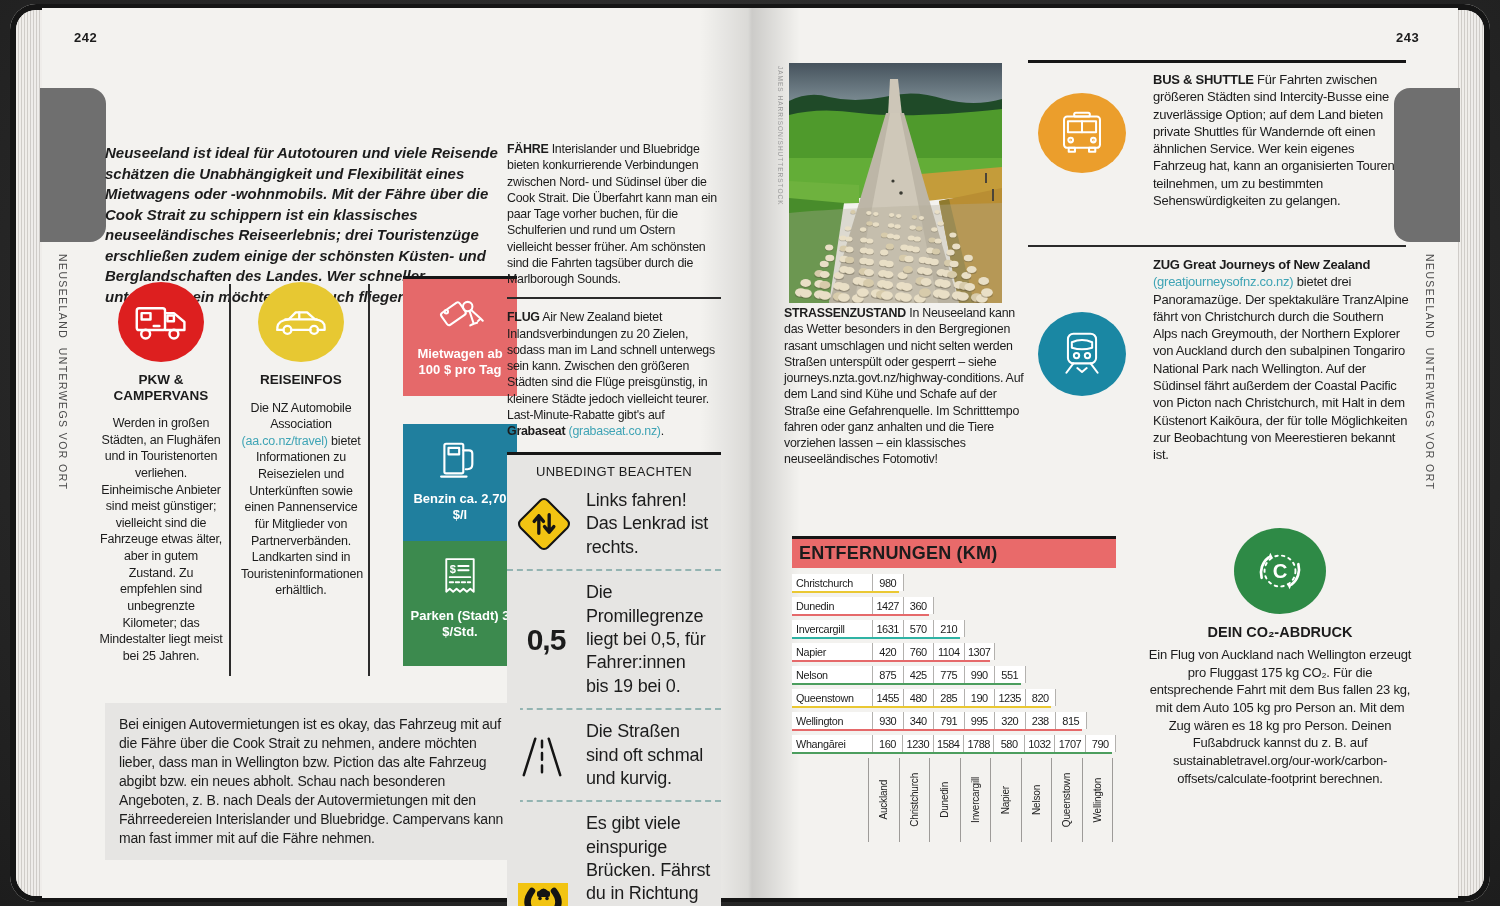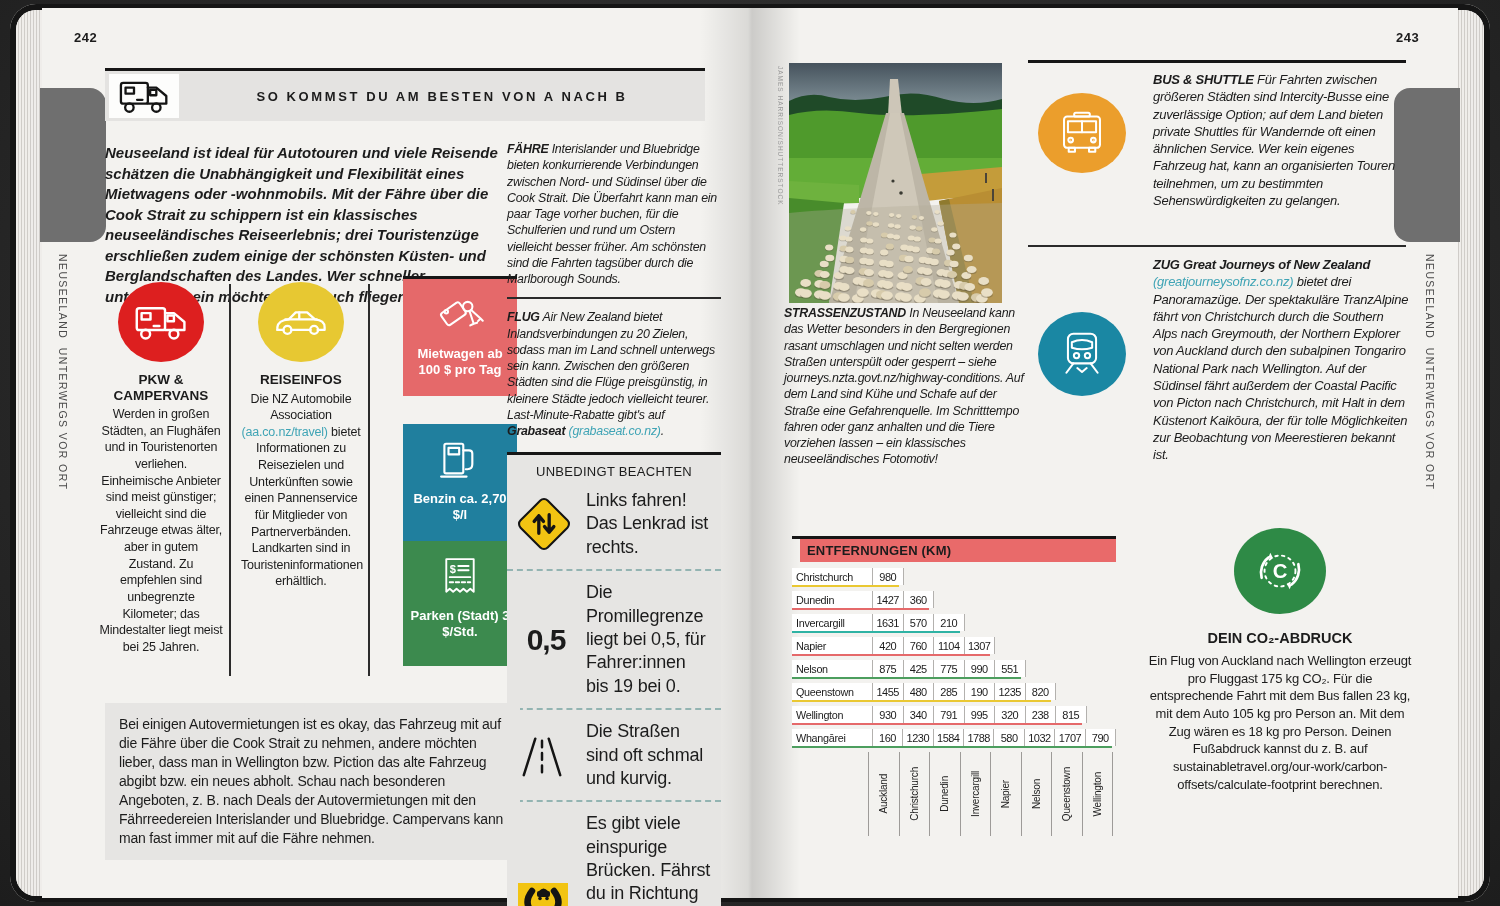--- a/index.html
+++ b/index.html
@@ -22,46 +22,46 @@
   .bleed-tab{width:66px;height:154px;background:#6f6f6f;}
   .tab-l{border-radius:0 16px 16px 0;}
   .tab-r{border-radius:16px 0 0 16px;}
   .side-vert{writing-mode:vertical-rl;font-size:10.5px;letter-spacing:1.4px;color:#4a4a4a;white-space:pre;}
   .hdr-bar{display:flex;align-items:center;background:#e4e3e1;height:50px;}
   .hdr-iconbox{width:70px;height:44px;background:#fdfdfc;margin-left:4px;display:flex;align-items:center;justify-content:center;}
   .hdr-title{flex:1;text-align:center;font-weight:bold;font-size:13px;letter-spacing:2.6px;}
   .intro{font-weight:bold;font-style:italic;font-size:15px;line-height:1.37;}
   .circle{border-radius:50%;display:flex;align-items:center;justify-content:center;margin:0 auto;}
   .col-head{font-weight:bold;font-size:13.5px;line-height:1.15;margin-top:10px;}
-  .col-body{font-size:12.5px;line-height:1.33;margin-top:3px;letter-spacing:-0.2px;}
+  .col-body{font-size:12.5px;line-height:1.33;margin-top:12px;letter-spacing:-0.2px;}
   .vdivider{width:2px;background:#2b2b2b;}
   .pricebox{color:#fff;text-align:center;padding-top:13px;}
   .pricebox .plabel{font-weight:bold;font-size:13px;line-height:1.25;margin-top:6px;padding:0 6px;}
-  .bodycol{font-size:12.4px;line-height:1.31;letter-spacing:-0.25px;font-style:italic;}
+  .bodycol{font-size:12.4px;line-height:1.31;letter-spacing:-0.25px;}
   .lead{font-weight:bold;}
   .link{color:#3fa4b5;}
   .graybox{background:#e6e5e3;}
   .beachten-title{text-align:center;font-weight:normal;font-size:13px;letter-spacing:0.3px;padding-top:9px;}
   .b-item{display:grid;grid-template-columns:62px 1fr;gap:9px;align-items:center;padding:10px 10px 10px 8px;}
   .b-item + .b-item{border-top:2px dashed #93b4b2;}
   .b-text{font-size:18px;line-height:1.3;letter-spacing:-0.2px;}
   .b-big{font-weight:bold;font-size:30px;text-align:center;letter-spacing:-1px;}
   .note{font-size:14px;line-height:1.36;letter-spacing:-0.2px;padding:12px 14px;}
   .photo-credit{writing-mode:vertical-rl;font-size:6.5px;letter-spacing:1px;color:#9b9b9b;}
   .drowwrap{margin-bottom:4px;}
   .drow{display:flex;}
   .dlabel{width:76px;background:#fff;border-right:1px solid #b3b1ae;font-size:10.8px;padding:2.5px 0 2.5px 4px;letter-spacing:-0.3px;}
   .dcell{width:29.5px;background:#fff;border-right:1px solid #b3b1ae;text-align:center;font-size:11px;padding:2.5px 0;letter-spacing:-0.5px;}
   .dline{height:2px;}
-  .dheader{background:#e96a6a;font-weight:bold;font-size:13px;letter-spacing:0.2px;padding:4px 0 4px 7px;margin-left:8px;}
+  .dheader{background:#e96a6a;font-weight:bold;font-size:18px;letter-spacing:0.2px;padding:4px 0 4px 7px;}
   .dcols{display:flex;margin-left:76px;}
   .dcol{width:29.5px;height:84px;border-right:1px solid #9d9b98;display:flex;align-items:center;justify-content:center;}
   .dcols .dcol:first-child{border-left:1px solid #9d9b98;}
   .dcol span{writing-mode:vertical-rl;transform:rotate(180deg);font-size:10px;letter-spacing:-0.2px;color:#222;}
-  .co2-head{font-weight:bold;font-size:14.5px;margin-top:16px;text-align:center;}
+  .co2-head{font-weight:bold;font-size:14.5px;margin-top:10px;text-align:center;}
   .co2-body{font-size:13px;line-height:1.36;margin-top:6px;text-align:center;letter-spacing:-0.2px;}
   .center{text-align:center;}
   svg{display:block;}
 </style>
 </head>
 <body>
 
 <div class="stage">
   <div class="book"></div>
   <div class="page-edges-left"></div>
@@ -70,37 +70,20 @@
   <div class="gutter"></div>
 
   <div class="abs bleed-tab tab-l" style="left:40px;top:88px;"></div>
   <div class="abs bleed-tab tab-r" style="left:1394px;top:88px;"></div>
   <div class="abs side-vert" style="left:57px;top:254px;">NEUSEELAND  UNTERWEGS VOR ORT</div>
   <div class="abs side-vert" style="left:1424px;top:254px;">NEUSEELAND  UNTERWEGS VOR ORT</div>
 
   <div class="abs pagenum" style="left:74px;top:30px;">242</div>
   <div class="abs pagenum" style="left:1396px;top:30px;">243</div>
 
-  <div class="abs" style="left:105px;top:68px;width:600px;">
-    <div class="rule3"></div>
-    <div class="hdr-bar">
-      <div class="hdr-iconbox">
-        <svg width="54" height="40" viewBox="0 0 68 52" fill="none" stroke="#141414" stroke-width="3" stroke-linecap="round" stroke-linejoin="round">
-          <rect x="4" y="9" width="35" height="27" rx="3"></rect>
-          <path d="M39,15 h11 l13,11 v10 h-24"></path>
-          <rect x="10" y="15" width="11" height="8"></rect>
-          <rect x="42" y="18" width="8" height="7"></rect>
-          <path d="M25,31 h7"></path>
-          <circle cx="15" cy="41" r="5.5"></circle>
-            <circle cx="50" cy="41" r="5.5"></circle>
-        </svg>
-      </div>
-      <div class="hdr-title">SO KOMMST DU AM BESTEN VON A NACH B</div>
-    </div>
-  </div>
 
   <div class="abs intro" style="left:105px;top:143px;width:393px;">Neuseeland ist ideal für Autotouren und viele Reisende schätzen die Unabhängigkeit und Flexibilität eines Mietwagens oder -wohnmobils. Mit der Fähre über die Cook Strait zu schippern ist ein klassisches neuseeländisches Reiseerlebnis; drei Touristenzüge erschließen zudem einige der schönsten Küsten- und Berglandschaften des Landes. Wer schneller unterwegs sein möchte, kann auch fliegen.</div>
 
   <div class="abs center" style="left:99px;top:282px;width:124px;">
     <div class="circle" style="width:86px;height:80px;background:#dd1f1f;">
       <svg width="56" height="42" viewBox="0 0 68 52" fill="none" stroke="#fff" stroke-width="3" stroke-linecap="round" stroke-linejoin="round">
         <rect x="4" y="9" width="35" height="27" rx="3"></rect>
         <path d="M39,15 h11 l13,11 v10 h-24"></path>
         <rect x="10" y="15" width="11" height="8"></rect>
         <rect x="42" y="18" width="8" height="7"></rect>

